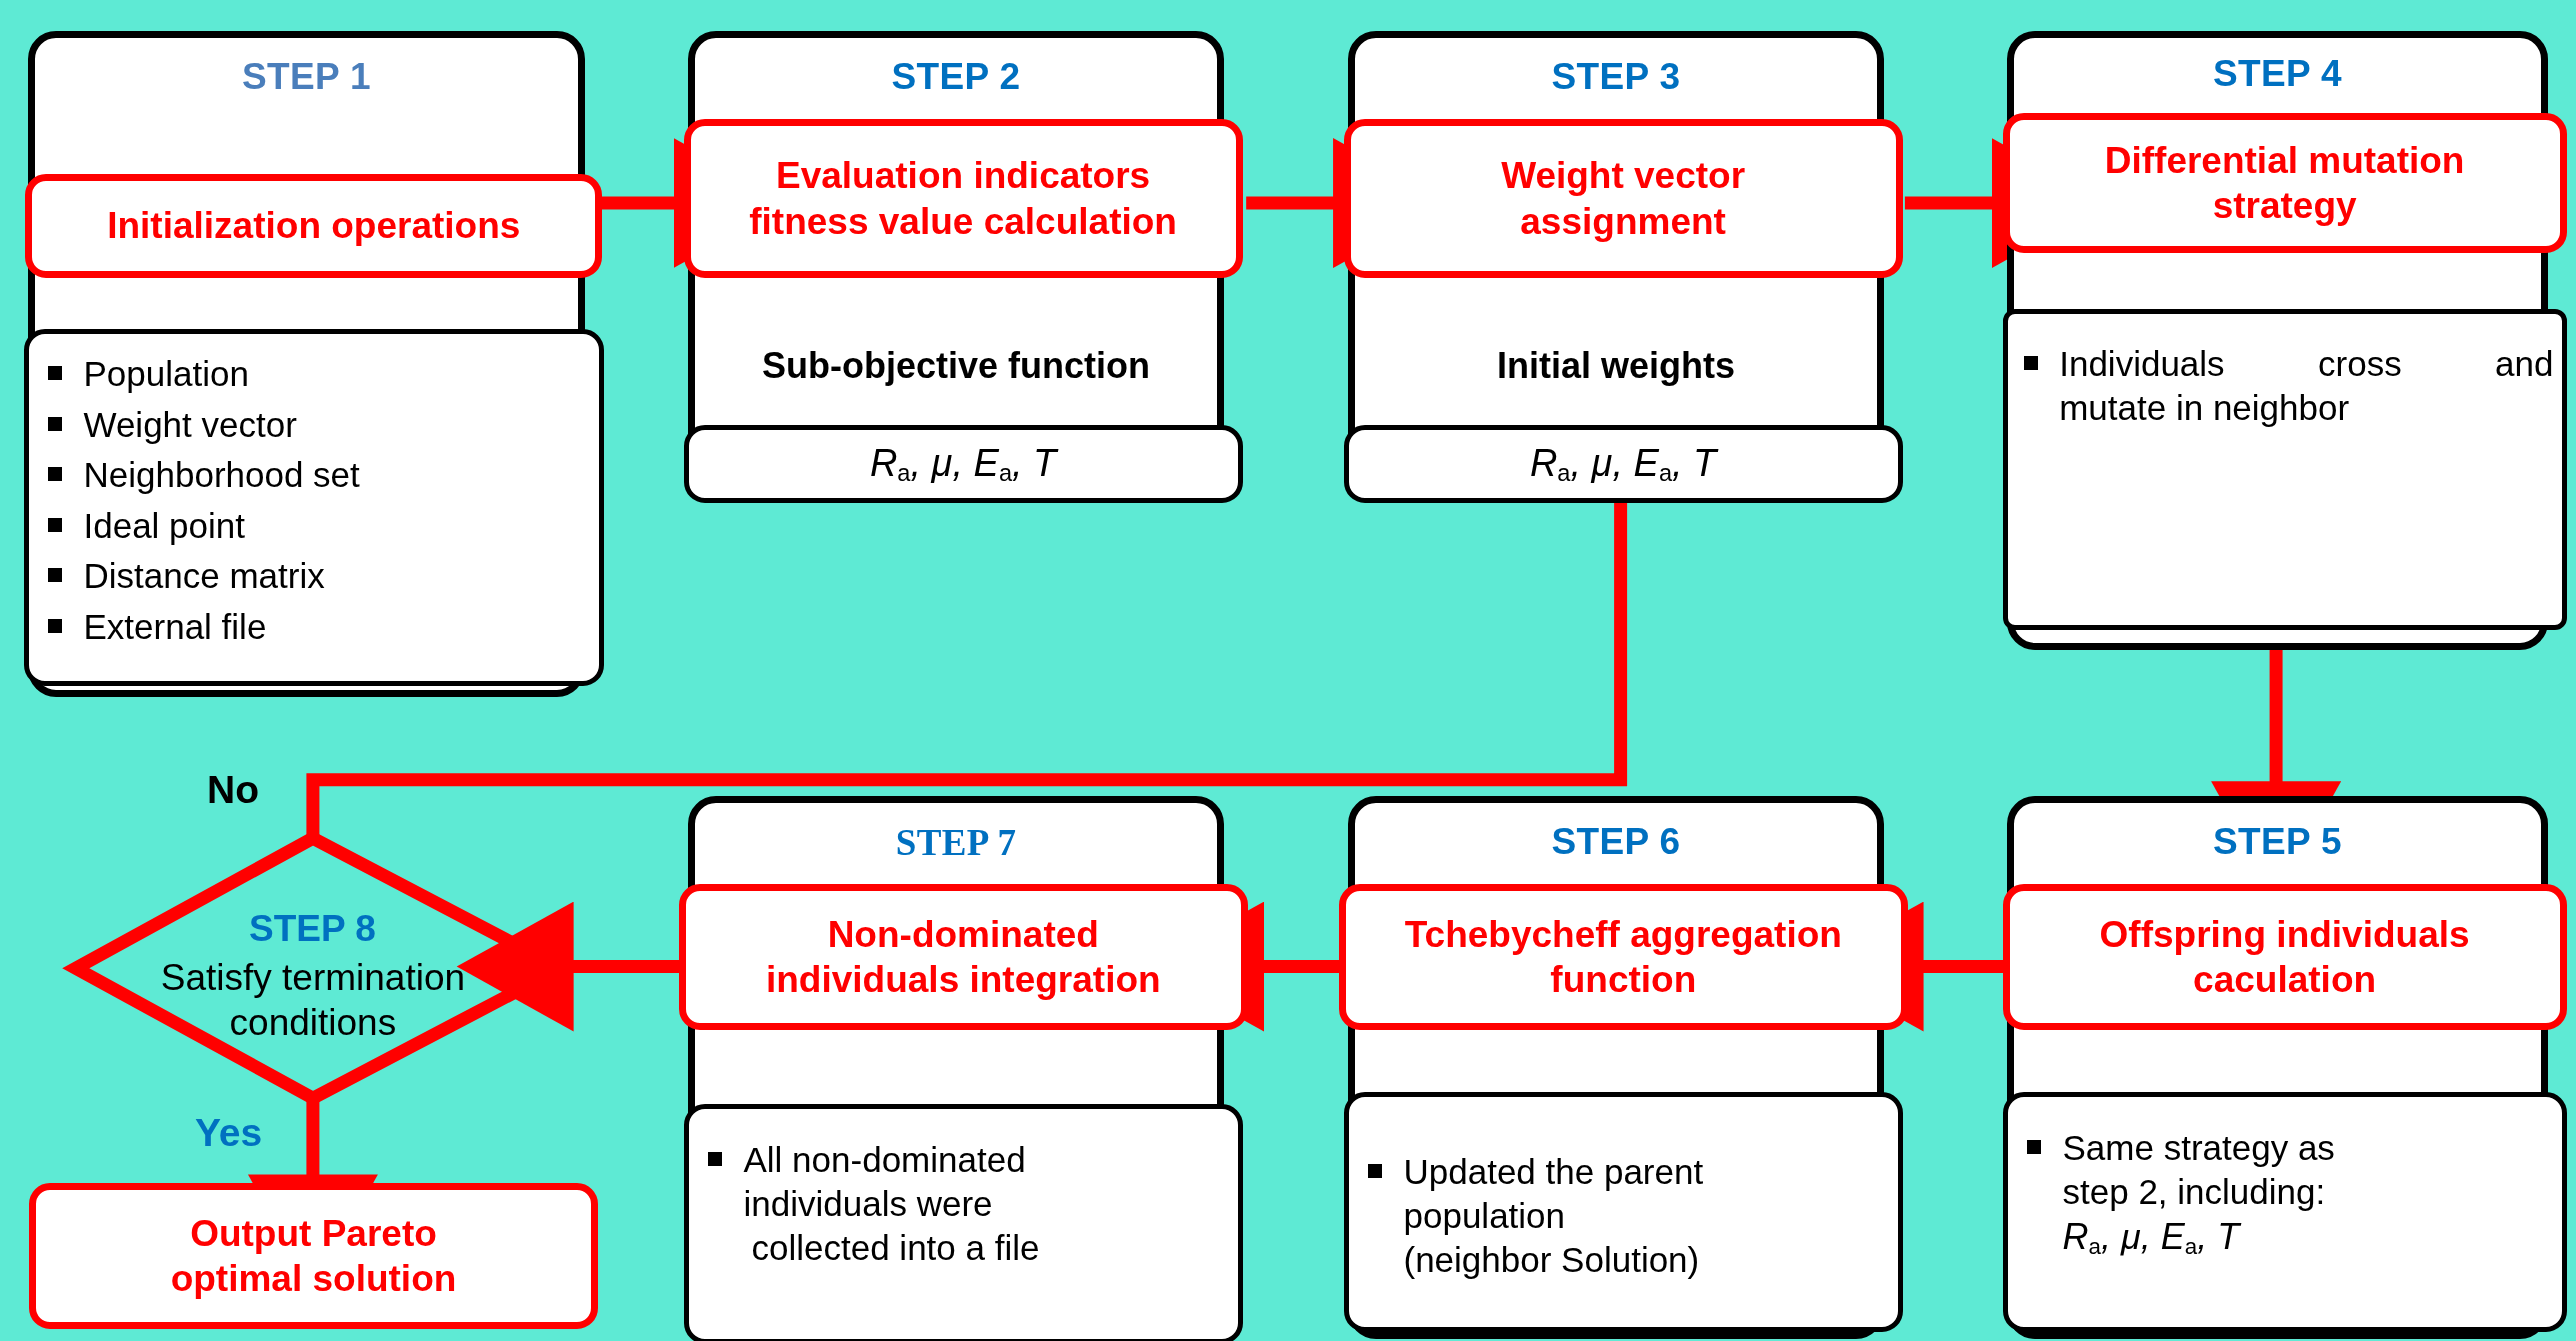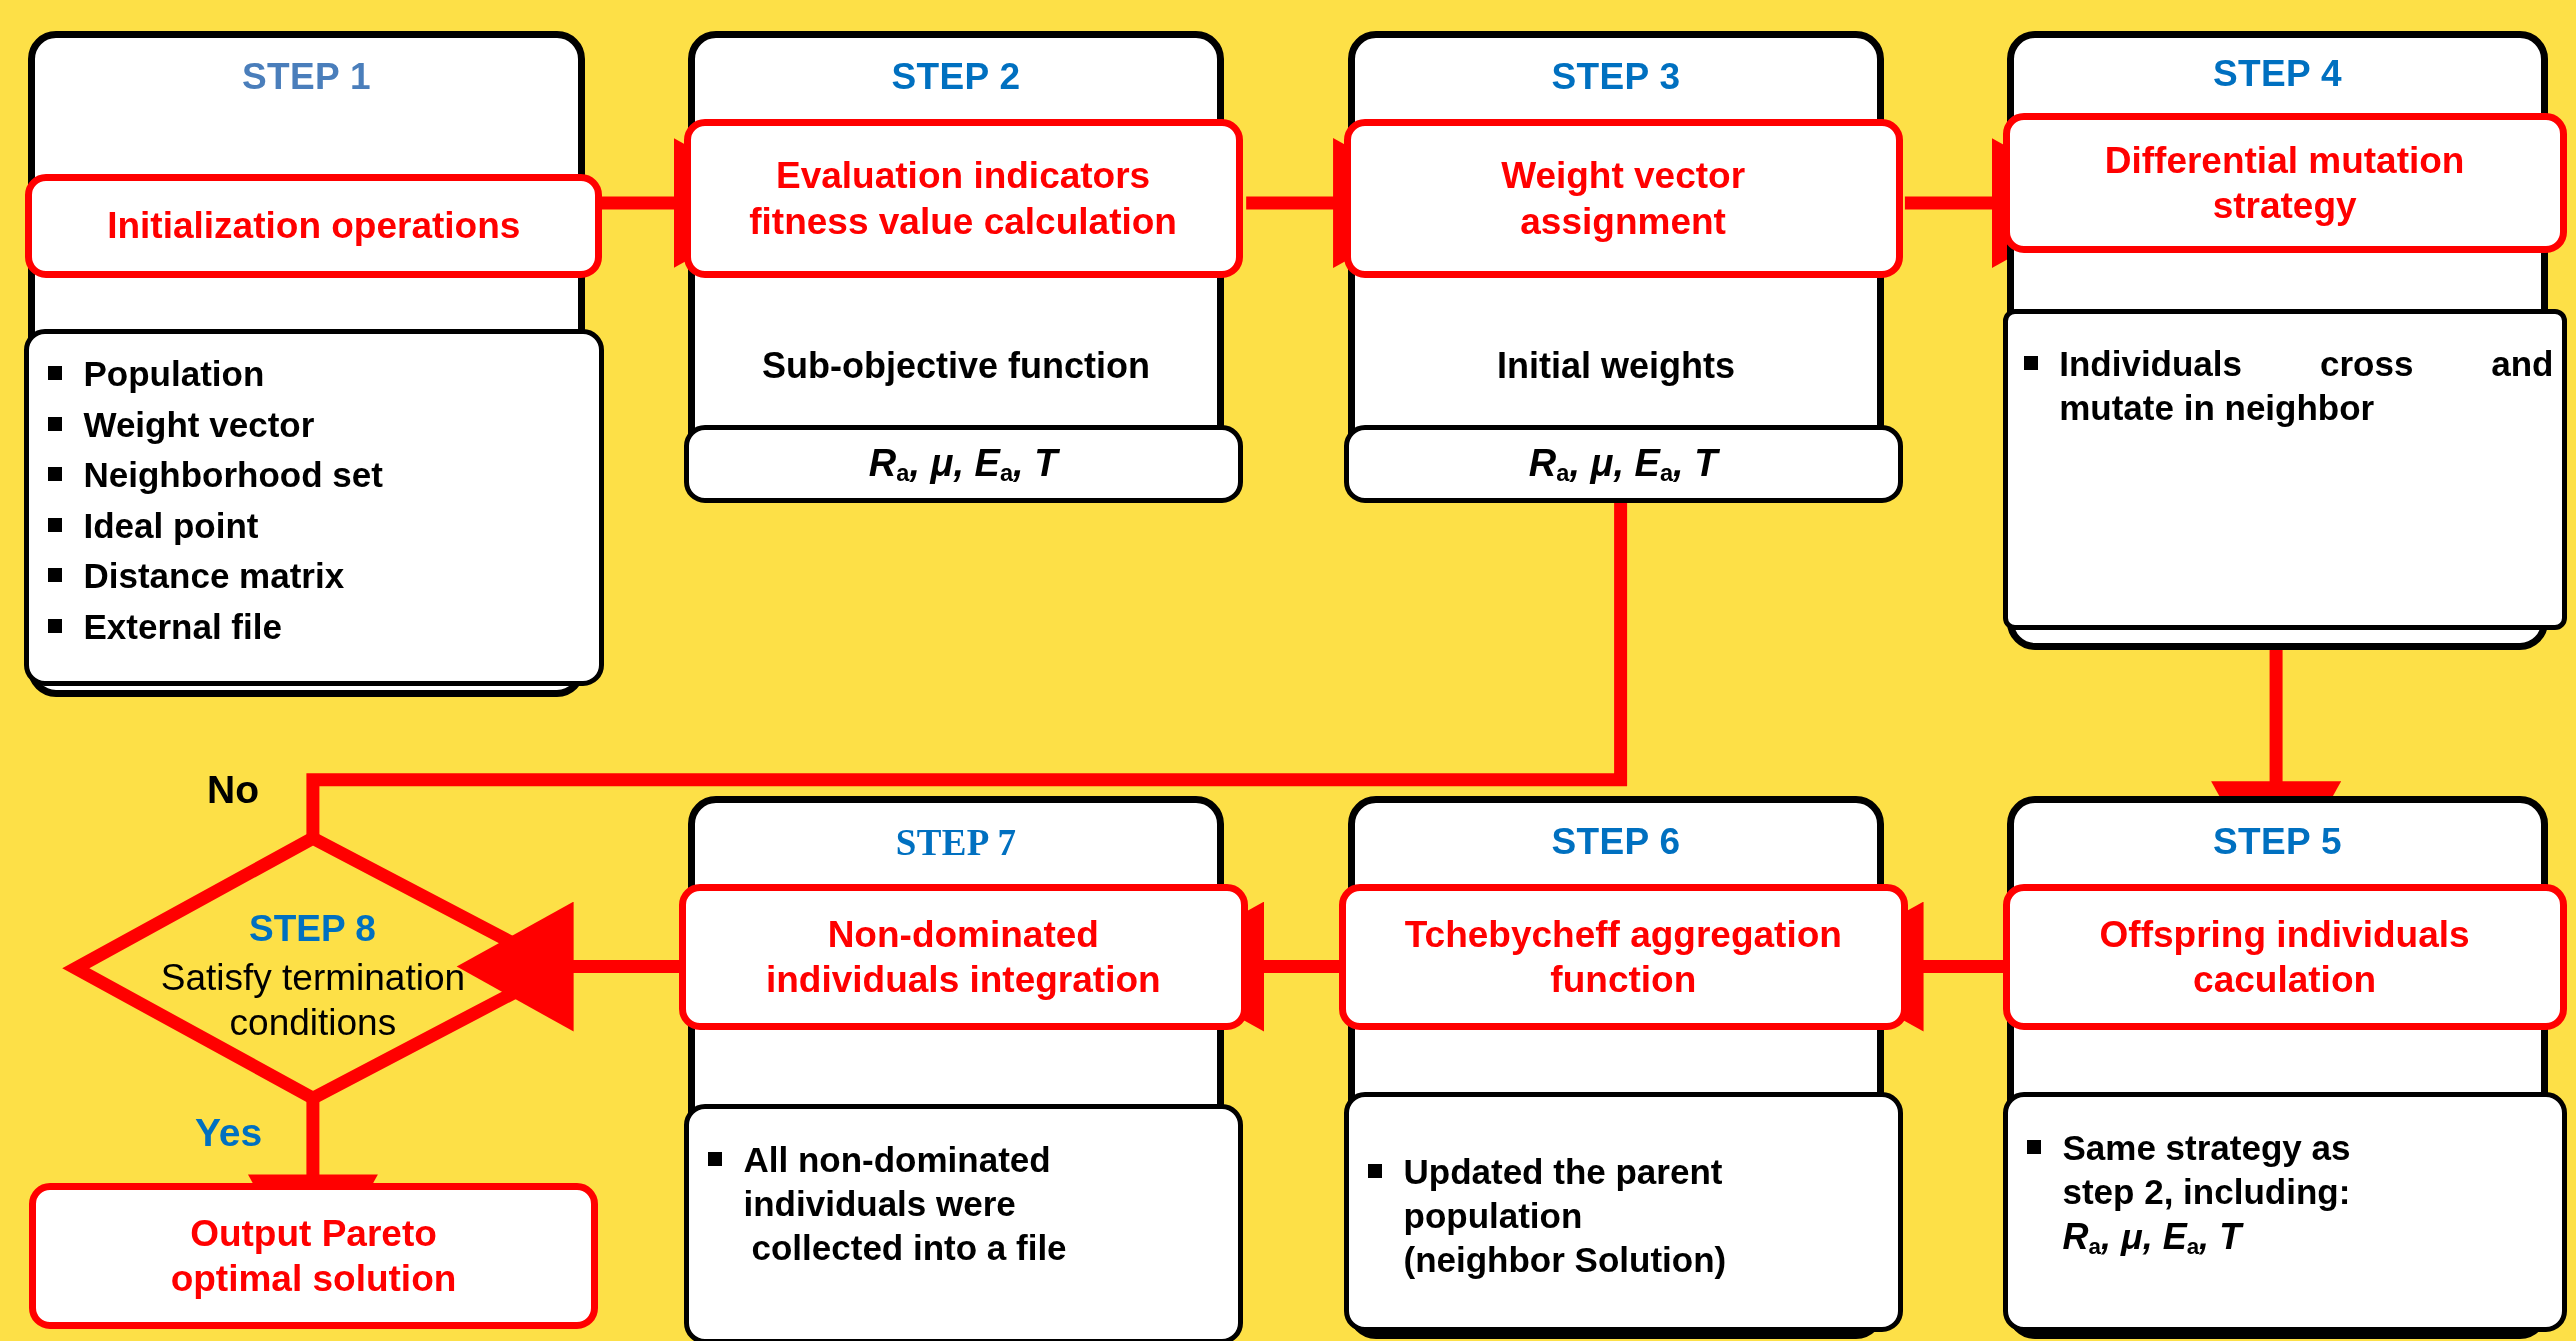--- a/index.html
+++ b/index.html
@@ -1,17 +1,17 @@
 <!DOCTYPE html>
 <html style="font-size:13px"><head>
 <meta charset="utf-8">
 <style>
   html,body{margin:0;padding:0;background:#ffffff;}
   body{font-family:"Liberation Sans","DejaVu Sans",sans-serif;}
-  #stage{position:relative;width:2576px;height:1341px;background:#fde047;overflow:hidden;}
+  #stage{position:relative;width:2576px;height:1341px;background:#5eead4;overflow:hidden;}
 
   
   .stepbox{
     position:absolute;
     border:7.3px solid #000000;
     border-radius:28px;
     background:#fff;
     box-sizing:border-box;
   }
   .step-label{
@@ -44,21 +44,20 @@
   
   .blackbox{
     position:absolute;
     border:5.7px solid #000000;
     border-radius:21px;
     background:#fff;
     box-sizing:border-box;
     color:#000;
     font-size:35px;
     line-height:1.30;
-    font-weight:bold;
   }
   .blackbox.center{display:flex;align-items:center;justify-content:center;}
 
   
   .caption{
     position:absolute;
     left:0;right:0;
     text-align:center;
     font-weight:bold;
     font-size:36px;

